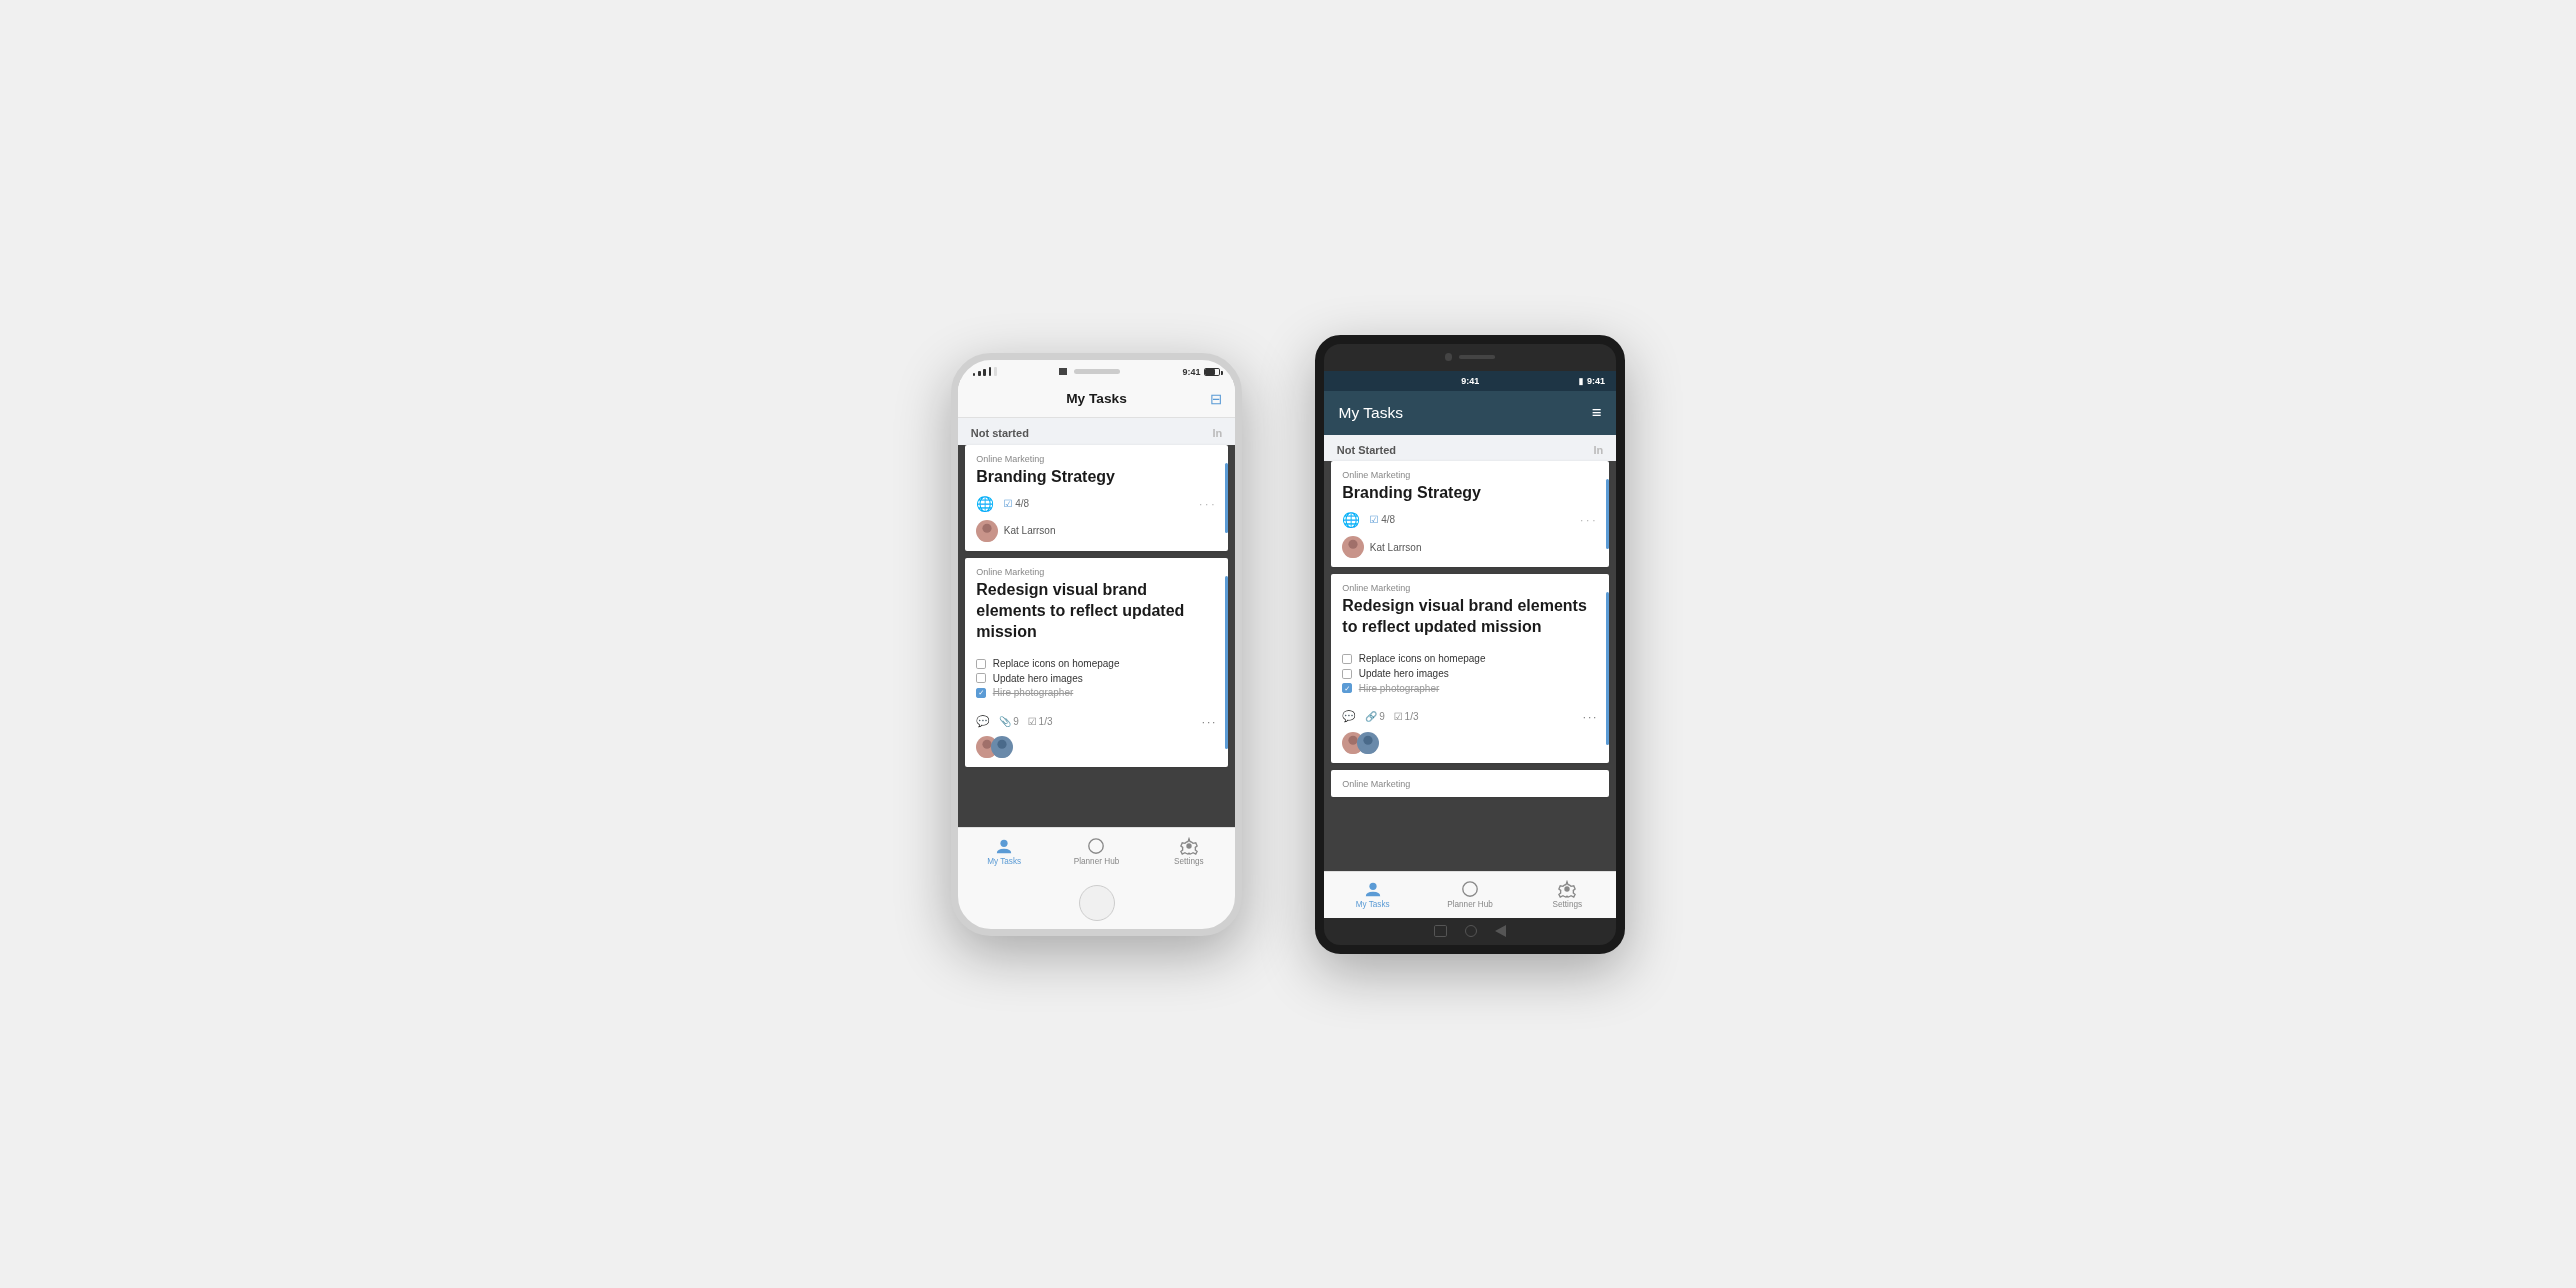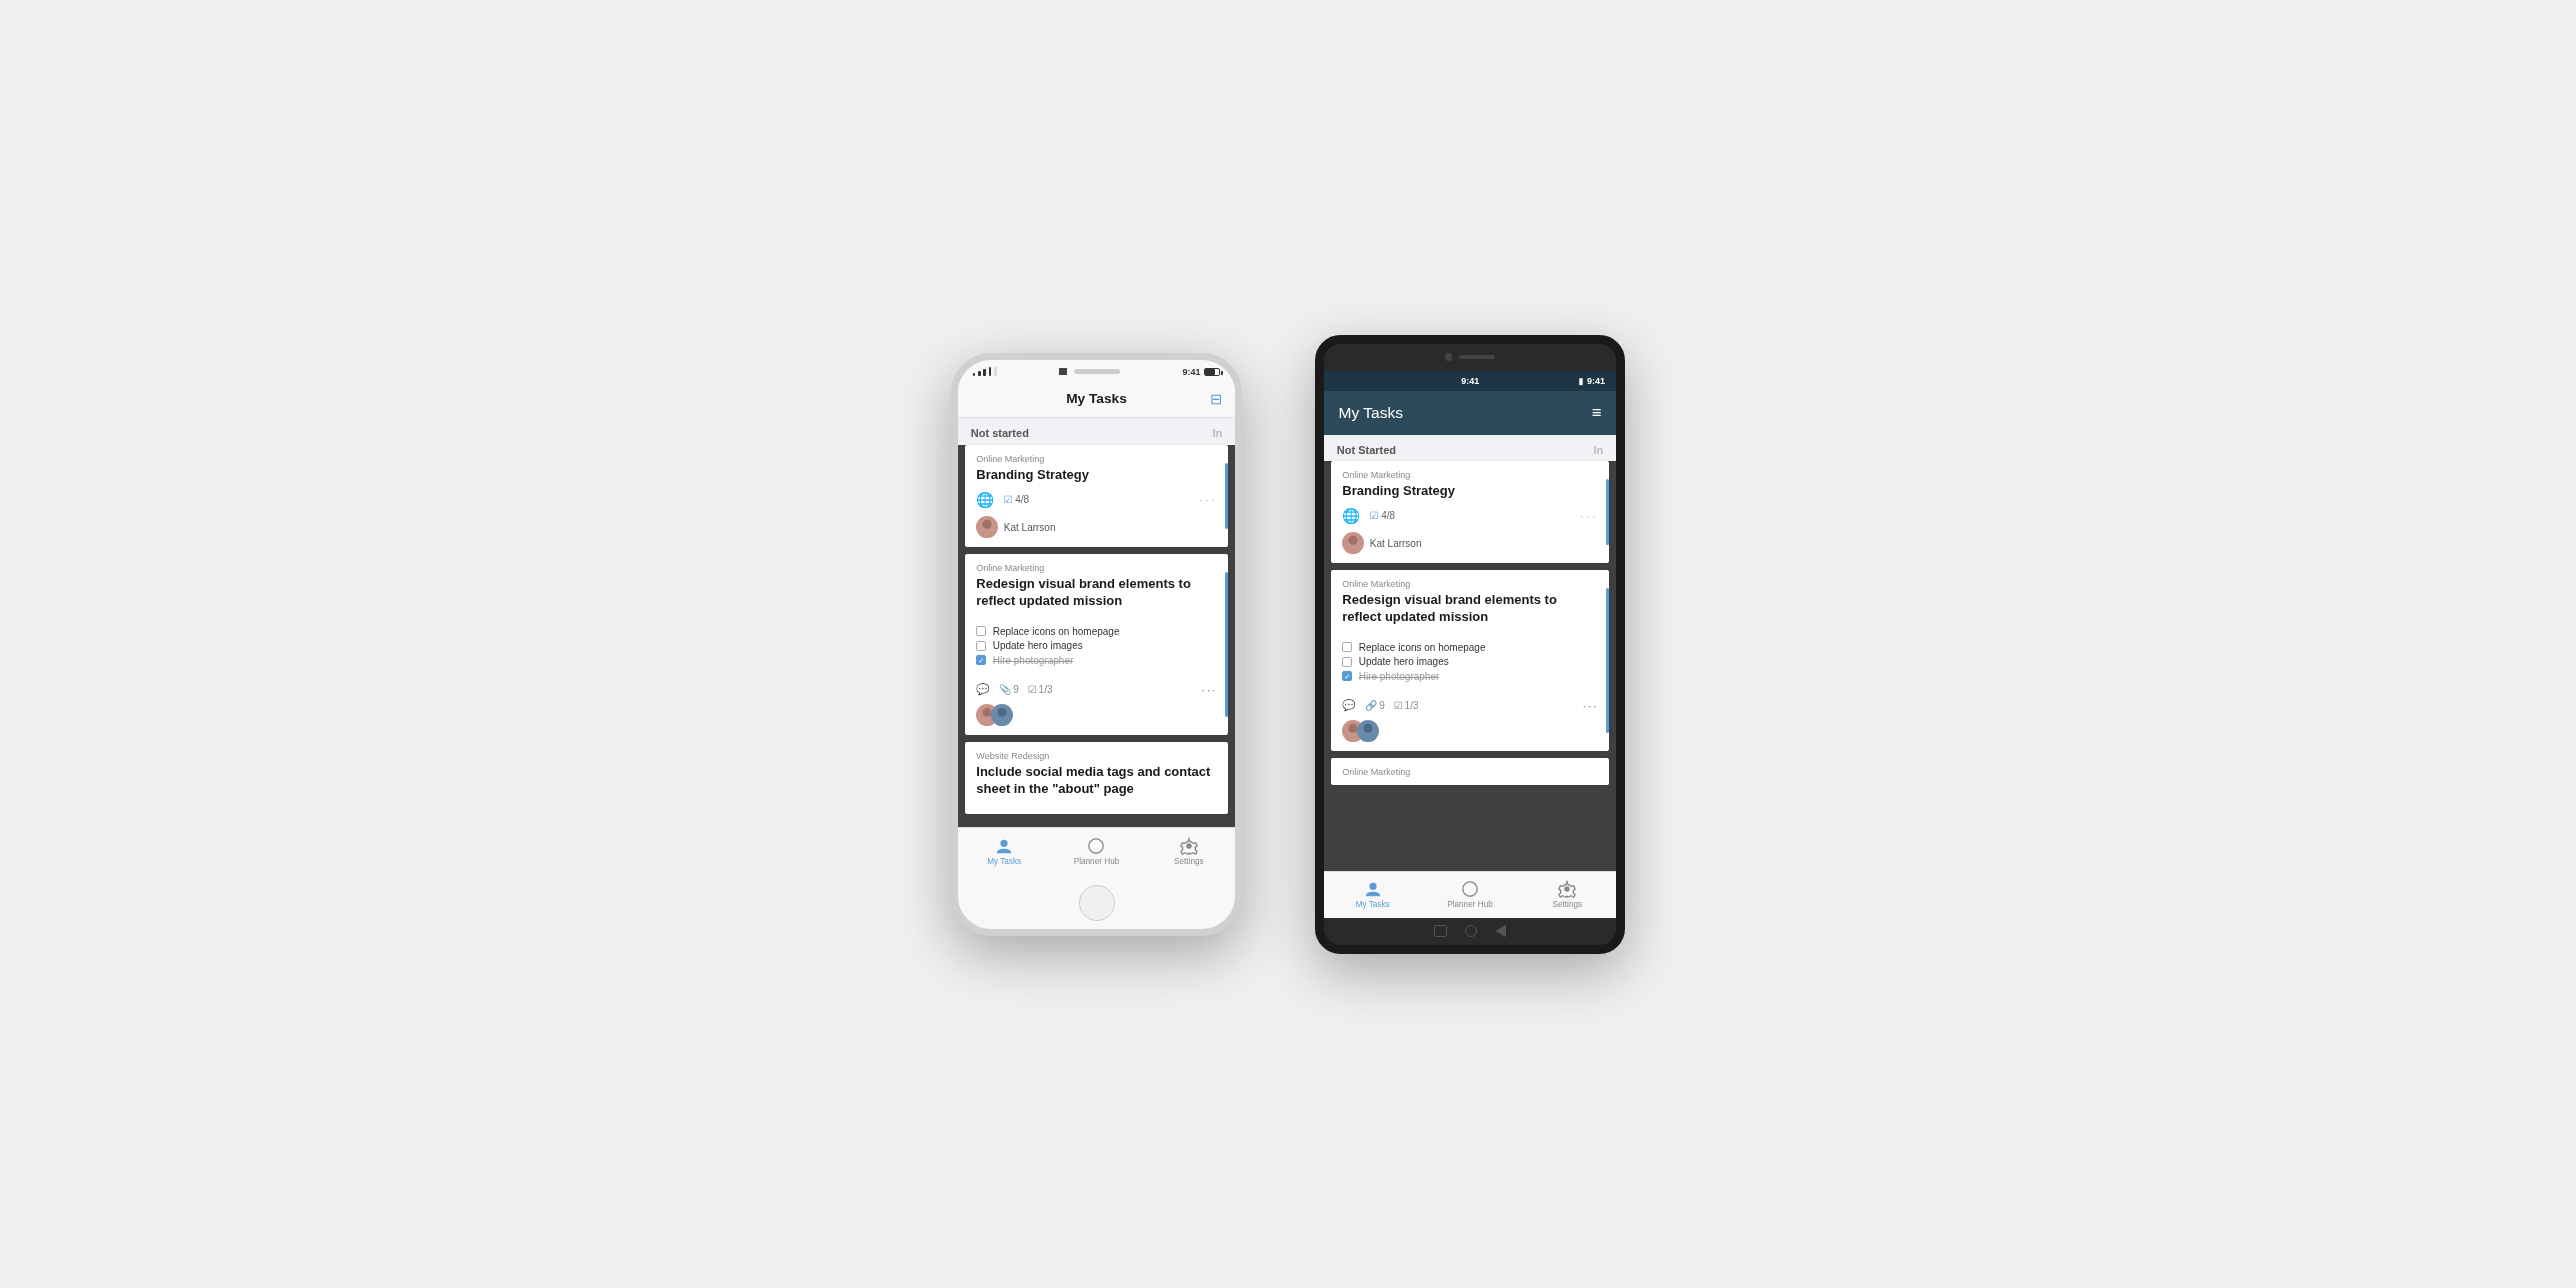--- a/index.html
+++ b/index.html
@@ -177,21 +177,21 @@
       position: relative;
     }
 
     .task-card-project {
       font-size: 9px;
       color: #888;
       margin-bottom: 2.7px;
     }
 
     .task-card-title {
-      font-size: 13px;
+      font-size: 16px;
       font-weight: 600;
       color: #1a1a1a;
       margin-bottom: 7.3px;
       line-height: 1.3;
     }
 
     .task-card-meta {
       display: flex;
       align-items: center;
       gap: 9px;
@@ -452,24 +452,20 @@
             <svg width="22" height="22" viewBox="0 0 24 24">
                 <circle cx="12" cy="9" r="5" fill="#4a6a8a"></circle>
                 <ellipse cx="12" cy="20" rx="9" ry="5" fill="#6a8aaa"></ellipse>
               </svg>
           </div>
         </div>
 
         <div class="task-accent-bar"></div>
       </div>
 
-      <div class="task-card">
-        <div class="task-card-project">Website Redesign</div>
-        <div class="task-card-title">Include social media tags and contact sheet in the "about" page</div>
-      </div>
 
     </div>
 
     <div class="bottom-nav">
       <div class="nav-item">
         <svg width="18" height="18" viewBox="0 0 20 20">
           <circle cx="10" cy="7" r="4" fill="#5b9bd5"></circle>
           <path d="M2 18 Q2 13 10 13 Q18 13 18 18" fill="#5b9bd5"></path>
         </svg>
         <span class="nav-label active">My Tasks</span>

